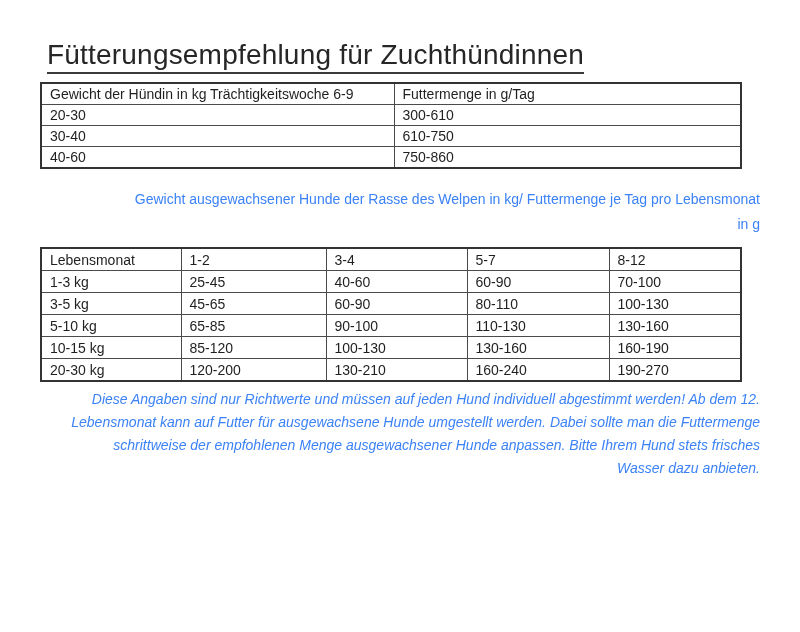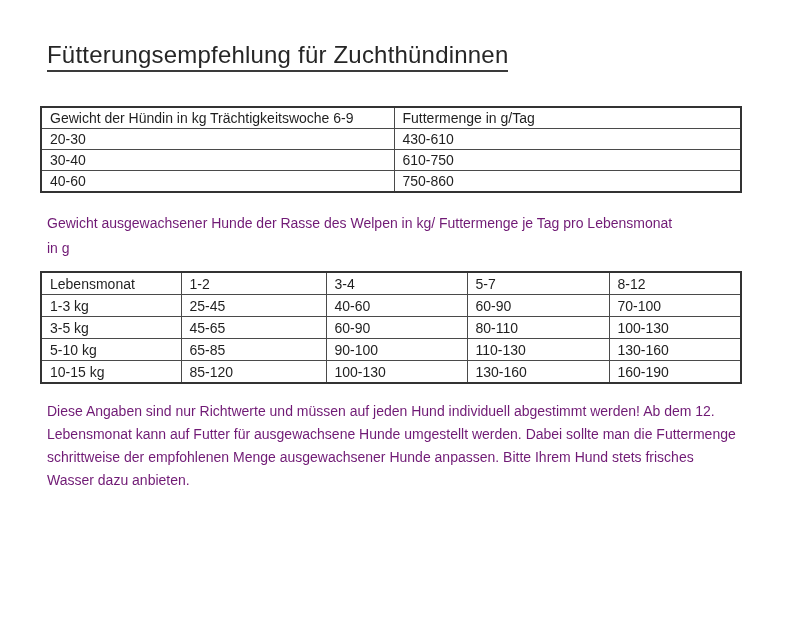--- a/index.html
+++ b/index.html
@@ -16,21 +16,21 @@
   }
   .page {
     box-sizing: border-box;
     width: 800px;
     height: 632px;
     padding: 40px 40px 0 40px;
     background: #ffffff;
   }
   .title {
     margin: 0 0 0 7px;
-    font-size: 24px;
+    font-size: 28px;
     font-weight: 400;
     line-height: 30px;
     letter-spacing: 0.2px;
     color: #262626;
   }
   .title .underline {
     border-bottom: 2px solid #3a3a3a;
     padding-bottom: 2px;
   }
   .title-2 {
@@ -47,51 +47,53 @@
     font-weight: 400;
     text-align: left;
     vertical-align: middle;
     font-size: 14px;
     line-height: 17px;
     padding: 2px 8px 1px 8px;
     overflow: hidden;
     white-space: nowrap;
   }
   .tbl-breeding {
-    margin-top: 36px;
+    margin-top: 12px;
   }
   .tbl-puppies {
     margin-top: 10px;
     border-radius: 18px;
   }
   .tbl-puppies th, .tbl-puppies td {
     line-height: 18px;
   }
   .c-b0 { width: 353px; }
   .c-b1 { width: 347px; }
   .c-p0 { width: 140px; }
   .c-p1 { width: 145px; }
   .c-p2 { width: 141px; }
   .c-p3 { width: 142px; }
   .c-p4 { width: 132px; }
   .para {
     margin-left: 7px;
     font-size: 14px;
-    color: #701a75;
+    color: #3b82f6;
+    text-align: right;
   }
   .para div {
     white-space: nowrap;
   }
   .desc {
     margin-top: 18px;
     line-height: 25px;
   }
   .note {
-    margin-top: 16px;
+    margin-top: 6px;
     line-height: 23px;
+    font-style: italic;
   }
 </style>
 </head>
 <body>
 
 <div class="page">
 
   <h1 class="title"><span class="underline">Fütterungsempfehlung für Zuchthündinnen</span></h1>
 
   <table class="tbl tbl-breeding">
@@ -101,21 +103,21 @@
     </colgroup>
     <thead>
       <tr>
           <th>Gewicht der Hündin in kg Trächtigkeitswoche 6-9</th>
           <th>Futtermenge in g/Tag</th>
         </tr>
     </thead>
     <tbody>
         <tr>
           <td>20-30</td>
-          <td>430-610</td>
+          <td>300-610</td>
         </tr>
         <tr>
           <td>30-40</td>
           <td>610-750</td>
         </tr>
         <tr>
           <td>40-60</td>
           <td>750-860</td>
         </tr>
       </tbody>
@@ -166,20 +168,27 @@
           <td>110-130</td>
           <td>130-160</td>
         </tr>
         <tr>
           <td>10-15 kg</td>
           <td>85-120</td>
           <td>100-130</td>
           <td>130-160</td>
           <td>160-190</td>
         </tr>
+        <tr>
+          <td>20-30 kg</td>
+          <td>120-200</td>
+          <td>130-210</td>
+          <td>160-240</td>
+          <td>190-270</td>
+        </tr>
       </tbody>
   </table>
 
   <div class="para note">
       <div>Diese Angaben sind nur Richtwerte und müssen auf jeden Hund individuell abgestimmt werden! Ab dem 12.</div>
       <div>Lebensmonat kann auf Futter für ausgewachsene Hunde umgestellt werden. Dabei sollte man die Futtermenge</div>
       <div>schrittweise der empfohlenen Menge ausgewachsener Hunde anpassen. Bitte Ihrem Hund stets frisches</div>
       <div>Wasser dazu anbieten.</div>
     </div>
 

